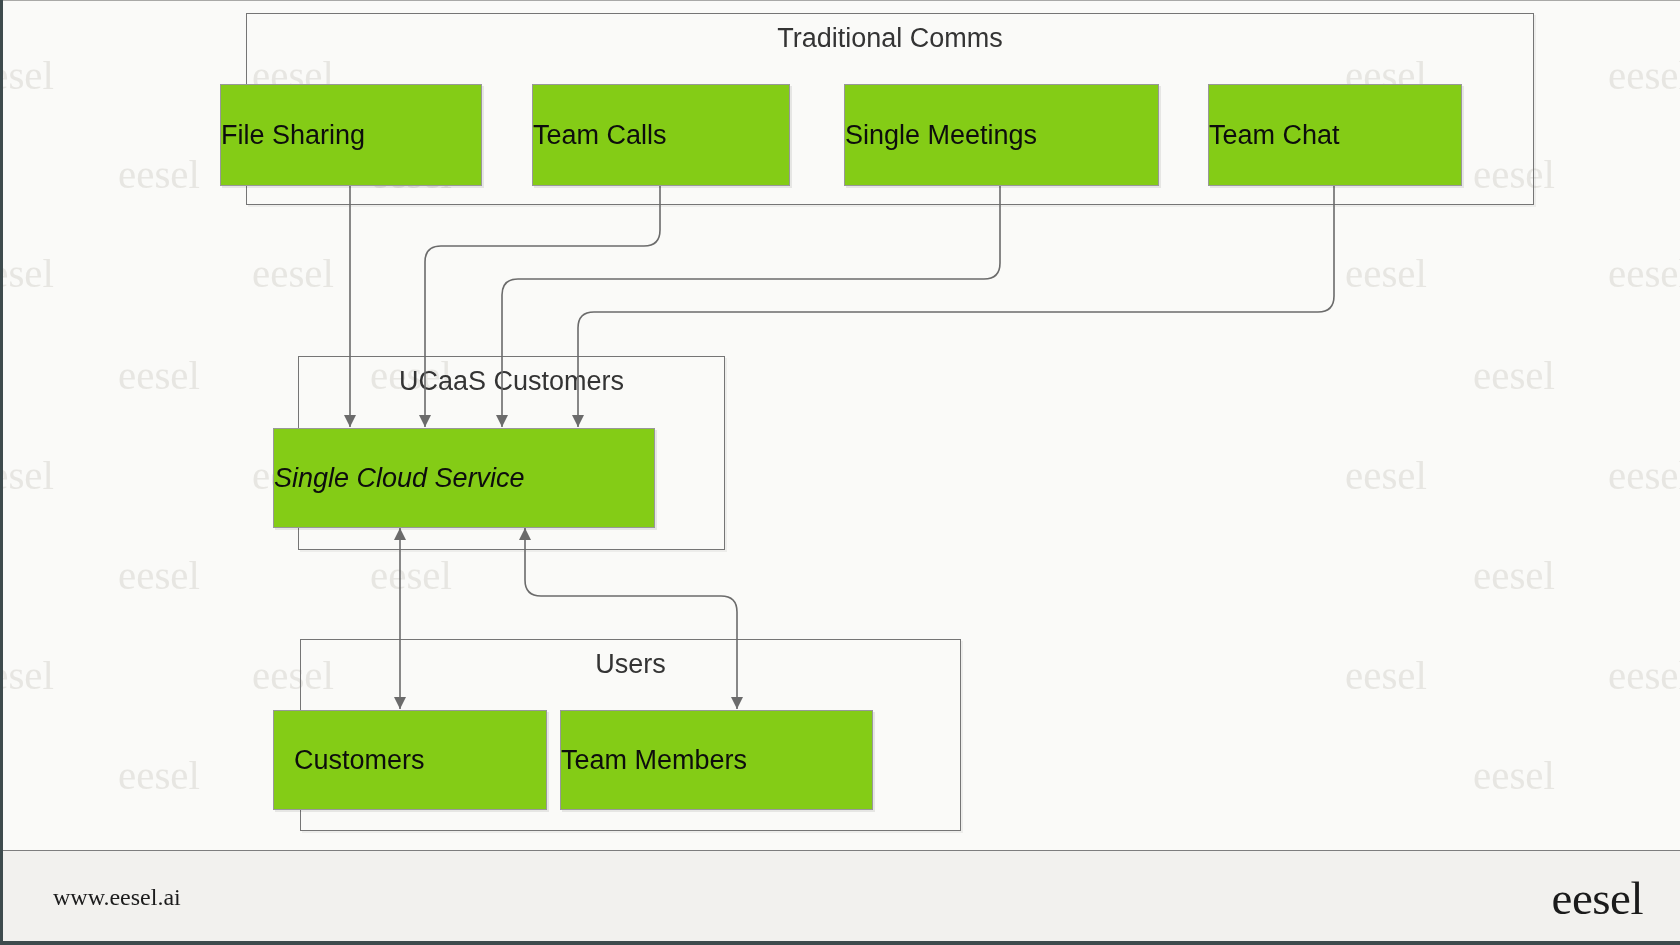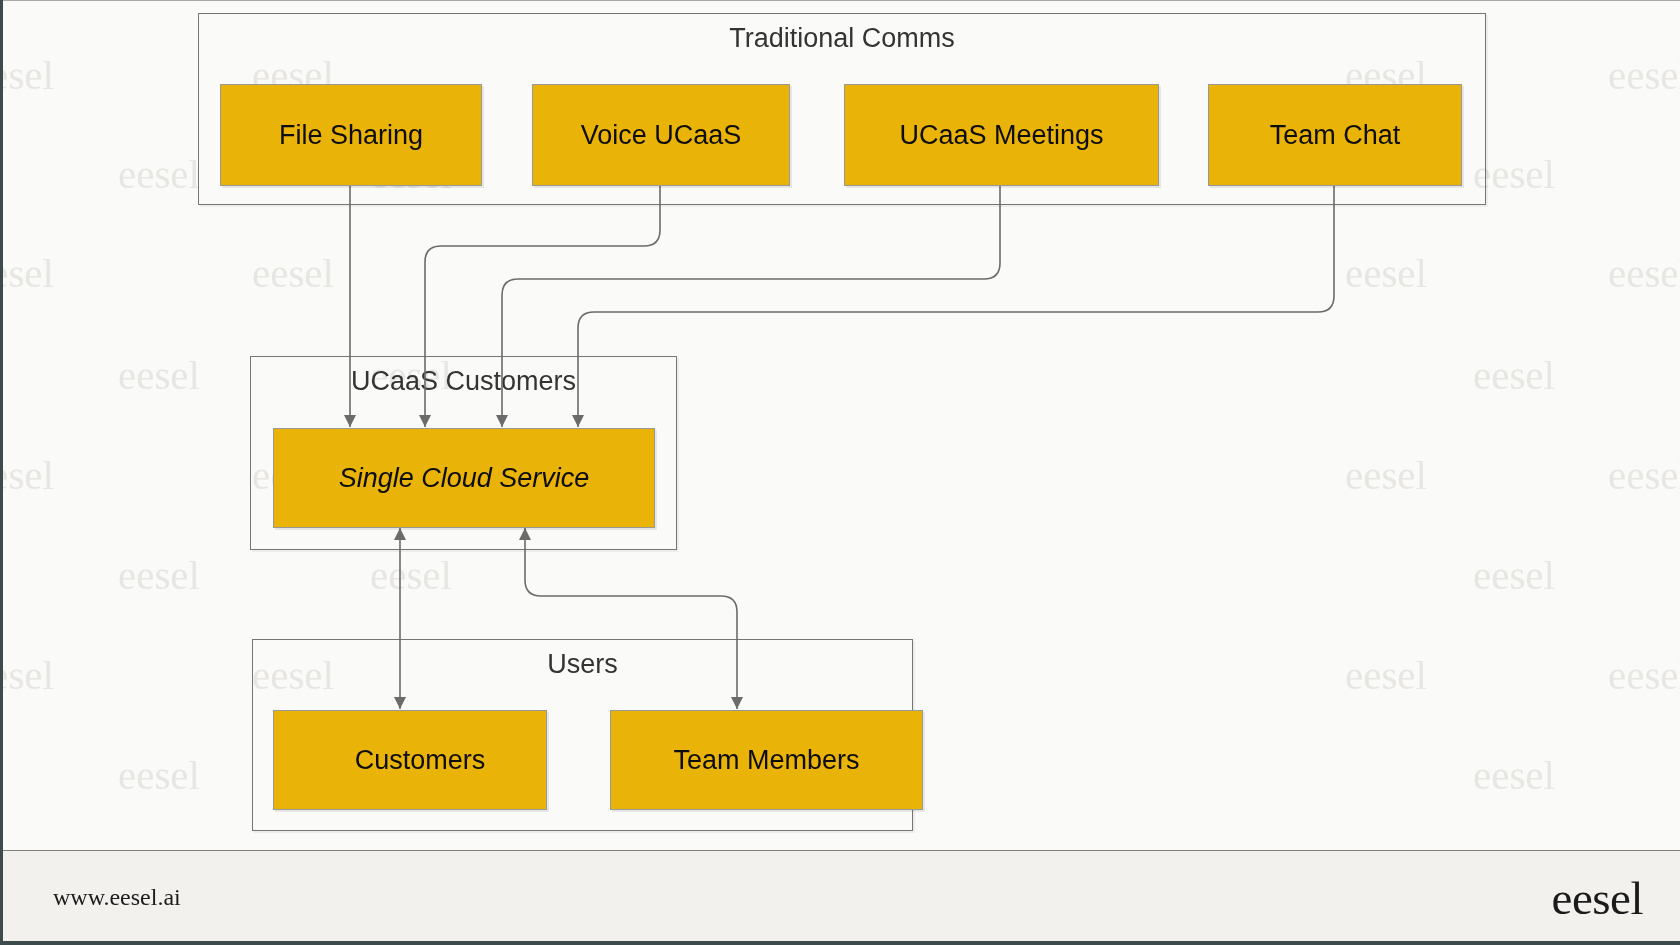--- a/index.html
+++ b/index.html
@@ -24,37 +24,38 @@
     user-select:none;
   }
 
   
   .cluster{
     position:absolute;
     border:1.6px solid #757575;
     background:transparent;
     box-shadow:2px 2px 0 rgba(0,0,0,0.05);
     z-index:1;
+    margin-left:48px;
   }
   .cluster-title{
     position:absolute;left:0;right:0;top:9px;
     text-align:center;
     font-size:27px;color:#343434;
   }
 
   
   .edges{position:absolute;left:0;top:0;z-index:2;pointer-events:none;}
 
   
   .node{
     position:absolute;
-    background:#eab308;
+    background:#84cc16;
     border:1.6px solid #989898;
     box-shadow:2px 2px 0 rgba(0,0,0,0.08);
-    display:flex;align-items:center;justify-content:center;
+    display:flex;align-items:center;
     font-size:27px;color:#0d0d0d;
     z-index:3;
   }
 
   
   .footer{
     position:absolute;left:0;top:850px;width:1680px;height:95px;
     background:#f2f1ee;
     border-top:1.6px solid #7e7e7e;
     z-index:4;
@@ -128,42 +129,42 @@
   </g>
 </svg>
 
 <div class="cluster" style="left:198px;top:13px;width:1286px;height:190px;">
   <div class="cluster-title">Traditional Comms</div>
 </div>
 <div class="node" style="left:220px;top:84px;width:260px;height:100px;">
   <span>File Sharing</span>
 </div>
 <div class="node" style="left:532px;top:84px;width:256px;height:100px;">
-  <span>Voice UCaaS</span>
+  <span>Team Calls</span>
 </div>
 <div class="node" style="left:844px;top:84px;width:313px;height:100px;">
-  <span>UCaaS Meetings</span>
+  <span>Single Meetings</span>
 </div>
 <div class="node" style="left:1208px;top:84px;width:252px;height:100px;">
   <span>Team Chat</span>
 </div>
 
 <div class="cluster" style="left:250px;top:356px;width:425px;height:192px;">
   <div class="cluster-title">UCaaS Customers</div>
 </div>
 <div class="node" style="left:273px;top:428px;width:380px;height:98px;font-style:italic;">
   <span>Single Cloud Service</span>
 </div>
 
 <div class="cluster" style="left:252px;top:639px;width:659px;height:190px;">
   <div class="cluster-title">Users</div>
 </div>
 <div class="node" style="left:273px;top:710px;width:252px;height:98px;padding-left:20px;">
   <span>Customers</span>
 </div>
-<div class="node" style="left:610px;top:710px;width:311px;height:98px;">
+<div class="node" style="left:560px;top:710px;width:311px;height:98px;">
   <span>Team Members</span>
 </div>
 
 <div class="footer">
   <span class="footer-url">www.eesel.ai</span>
   <span class="footer-logo">eesel</span>
 </div>
 
 </body></html>

